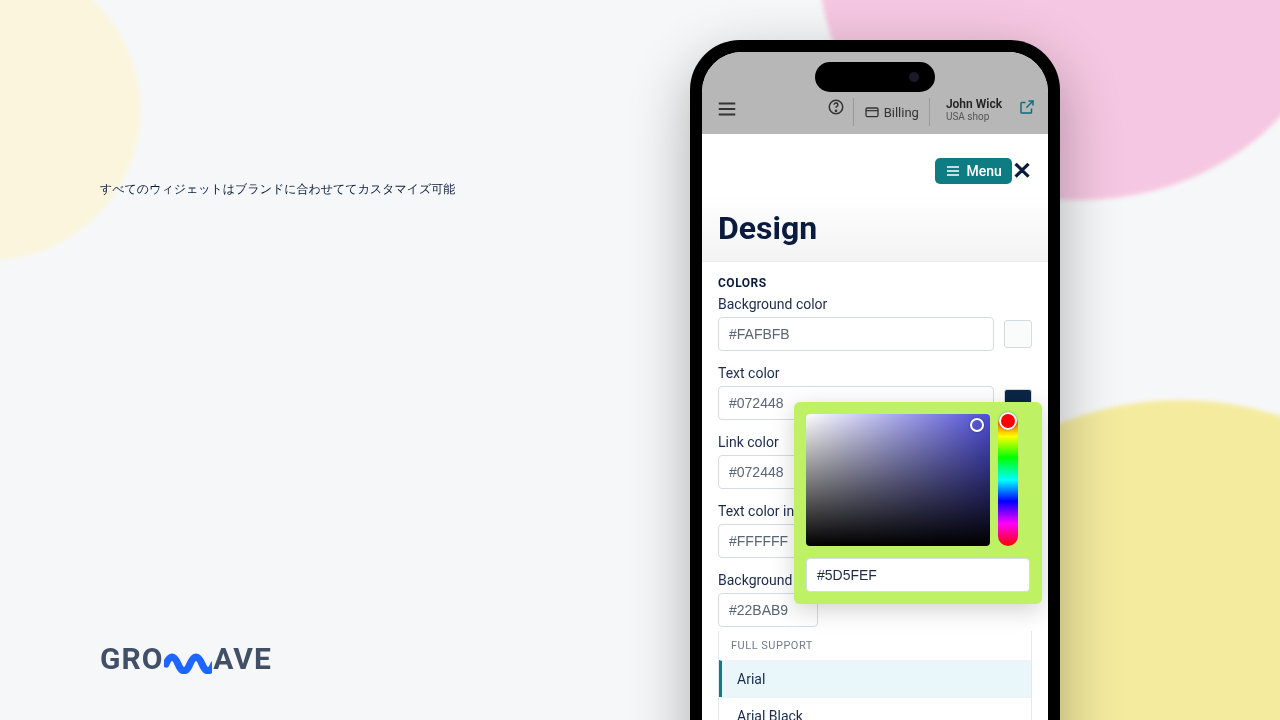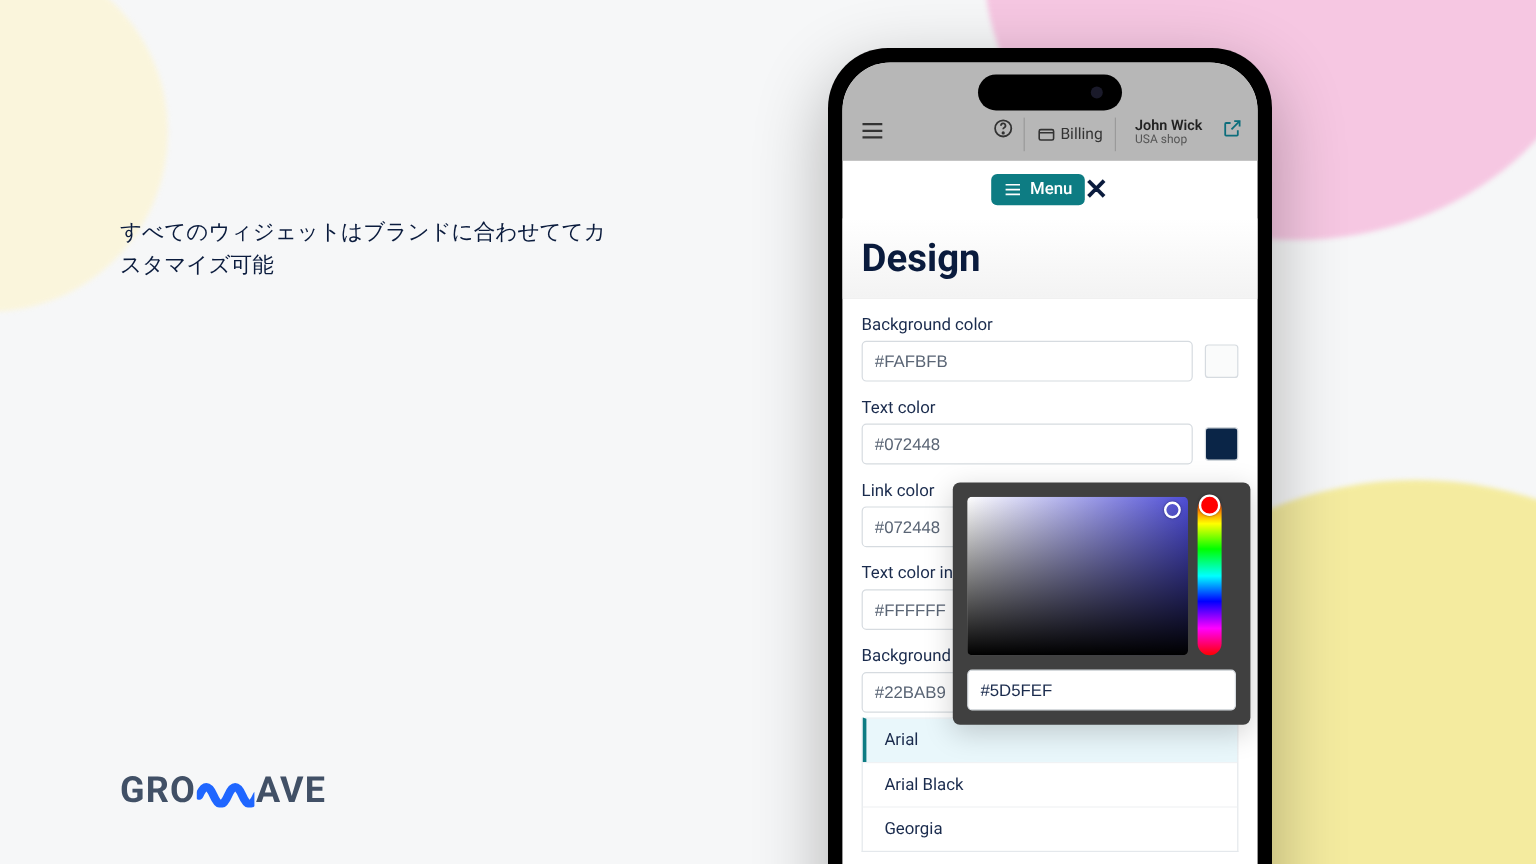--- a/index.html
+++ b/index.html
@@ -8,21 +8,21 @@
 
 
 .blob { position: absolute; border-radius: 50%; filter: blur(2px); }
 .blob-pink { width: 520px; height: 460px; right: -60px; top: -260px; background: #f6c7e2; }
 .blob-yellow { width: 640px; height: 640px; right: -220px; bottom: -320px; background: #f4e77a; opacity: 0.7; }
 .blob-cream { width: 300px; height: 300px; left: -160px; top: -40px; background: #fbf5d9; opacity: 0.9; }
 
 
 .left { position: absolute; left: 100px; top: 180px; width: 420px; }
 .title { font-size: 56px; font-weight: 700; color: #ff6a0c; letter-spacing: 2px; margin-bottom: 72px; }
-.subtitle { font-size: 18px; line-height: 1.55; color: #0a1b3d; font-weight: 500; }
+.subtitle { font-size: 12px; line-height: 1.55; color: #0a1b3d; font-weight: 500; }
 .logo { position: absolute; left: 100px; bottom: 44px; font-size: 30px; font-weight: 700; color: #415066; letter-spacing: 1px; display: flex; align-items: flex-end; }
 .logo .wave { display: inline-block; margin: 0 1px; }
 .logo .wave svg { vertical-align: -5px; }
 
 
 .phone { position: absolute; right: 220px; top: 40px; width: 370px; height: 760px; border-radius: 50px; background: #000; padding: 12px; box-shadow: 0 20px 60px rgba(0,0,0,0.3); }
 .phone-inner { width: 100%; height: 100%; background: #fff; border-radius: 40px; overflow: hidden; position: relative; }
 .notch { position: absolute; top: 10px; left: 50%; transform: translateX(-50%); width: 120px; height: 30px; background: #000; border-radius: 18px; z-index: 10; }
 .notch::after { content: ""; position: absolute; right: 16px; top: 10px; width: 10px; height: 10px; border-radius: 50%; background: #1a1a2a; }
 
@@ -31,40 +31,40 @@
 .hamburger, .help-ic, .card-ic { display: inline-flex; align-items: center; justify-content: center; }
 .hamburger svg, .help-ic svg { stroke: #333; }
 .spacer { flex: 1; }
 .billing { display: flex; align-items: center; gap: 4px; padding: 0 10px; border-left: 1px solid #9a9a9a; border-right: 1px solid #9a9a9a; height: 28px; }
 .user { padding: 0 8px; line-height: 1.1; }
 .user .name { font-weight: 600; font-size: 12px; color: #222; }
 .user .shop { font-size: 10px; color: #555; }
 .ext-ic svg { stroke: #0d6e7c; }
 
 
-.menu-row { display: flex; align-items: center; justify-content: center; padding: 10px 16px; }
+.menu-row { display: flex; align-items: center; justify-content: flex-end; padding: 10px 16px; margin-top: 13px; }
 .menu-btn { display: inline-flex; align-items: center; gap: 6px; background: #0d7c83; color: #fff; padding: 5px 10px; border-radius: 5px; font-size: 14px; font-weight: 500; }
 .menu-btn svg { stroke: #fff; }
 .close-x { font-size: 24px; font-weight: 700; color: #0a1b3d; cursor: pointer; }
 
 
 .design-title { font-size: 32px; font-weight: 700; color: #0a1b3d; padding: 14px 16px 14px; border-bottom: 1px solid #ededed; background: linear-gradient(#fff, #f3f3f3); }
 
 
 .form { padding: 14px 16px; font-size: 14px; color: #1a2b4d; }
 .section-label { font-size: 12px; font-weight: 700; letter-spacing: 0.5px; color: #0a1b3d; margin-bottom: 6px; }
 .field { margin-bottom: 14px; }
 .field-label { font-size: 14px; color: #1a2b4d; margin-bottom: 5px; }
 .field-row { display: flex; gap: 10px; align-items: center; }
 .text-input { flex: 1; height: 34px; border: 1px solid #d6dbe0; border-radius: 4px; padding: 0 10px; font-size: 14px; color: #5a6575; background: #fff; }
 .text-input.short { width: 100px; flex: none; }
 .swatch { width: 28px; height: 28px; border: 1px solid #d6dbe0; border-radius: 3px; }
 
 
-.popover { position: absolute; right: 6px; top: 350px; width: 248px; background: #404040; border-radius: 6px; box-shadow: 0 6px 24px rgba(0,0,0,0.18); padding: 12px; z-index: 20; }
+.popover { position: absolute; right: 6px; top: 350px; width: 248px; background: #bef264; border-radius: 6px; box-shadow: 0 6px 24px rgba(0,0,0,0.18); padding: 12px; z-index: 20; }
 .sv-row { display: flex; gap: 8px; }
 .sv-panel { position: relative; width: 184px; height: 132px; border-radius: 4px; background: linear-gradient(to top, #000, rgba(0,0,0,0)), linear-gradient(to right, #fff, #4e4dd6); }
 .sv-knob { position: absolute; top: 4px; right: 6px; width: 14px; height: 14px; border: 2px solid #fff; border-radius: 50%; box-shadow: 0 0 2px rgba(0,0,0,0.5); }
 .hue { position: relative; width: 20px; height: 132px; border-radius: 10px; background: linear-gradient(to bottom, #ff0000 0%, #ffff00 17%, #00ff00 33%, #00ffff 50%, #0000ff 66%, #ff00ff 83%, #ff0000 100%); }
 .hue-knob { position: absolute; top: 0px; left: 50%; transform: translate(-50%, -2px); width: 18px; height: 18px; border: 2px solid #fff; border-radius: 50%; background: #ff0000; box-shadow: 0 0 2px rgba(0,0,0,0.5); }
 .picker-input { margin-top: 12px; width: 100%; height: 34px; border: 1px solid #d6dbe0; border-radius: 4px; padding: 0 10px; font-size: 14px; color: #1a2b4d; }
 
 
 .font-list { border: 1px solid #e4e8ec; border-top: none; }
 .font-hdr { font-size: 11px; letter-spacing: 0.5px; color: #6f7b8b; padding: 8px 12px; }
@@ -140,20 +140,21 @@
             <line x1="3" y1="18" x2="21" y2="18"></line>
           </svg>
         <span>Menu</span>
       </span>
       <span class="close-x">✕</span>
     </div>
 
     <div class="design-title">Design</div>
 
     <div class="form">
+      <div class="section-label">COLORS</div>
 
       <div class="field">
         <div class="field-label">Background color</div>
         <div class="field-row">
           <input class="text-input" value="#FAFBFB" style="">
           <span class="swatch" style="background:#FAFBFB"></span>
         </div>
       </div>
 
       <div class="field">
@@ -179,20 +180,21 @@
       </div>
 
       <div class="field" style="margin-bottom:4px;">
         <div class="field-label">Background color i</div>
         <div class="field-row">
           <input class="text-input short" value="#22BAB9" style="">
         </div>
       </div>
 
       <div class="font-list">
+        <div class="font-hdr">FULL SUPPORT</div>
         <div class="font-item active">Arial</div>
         <div class="font-item">Arial Black</div>
         <div class="font-item">Georgia</div>
       </div>
     </div>
 
     <div class="popover">
       <div class="sv-row">
         <div class="sv-panel">
           <div class="sv-knob"></div>

